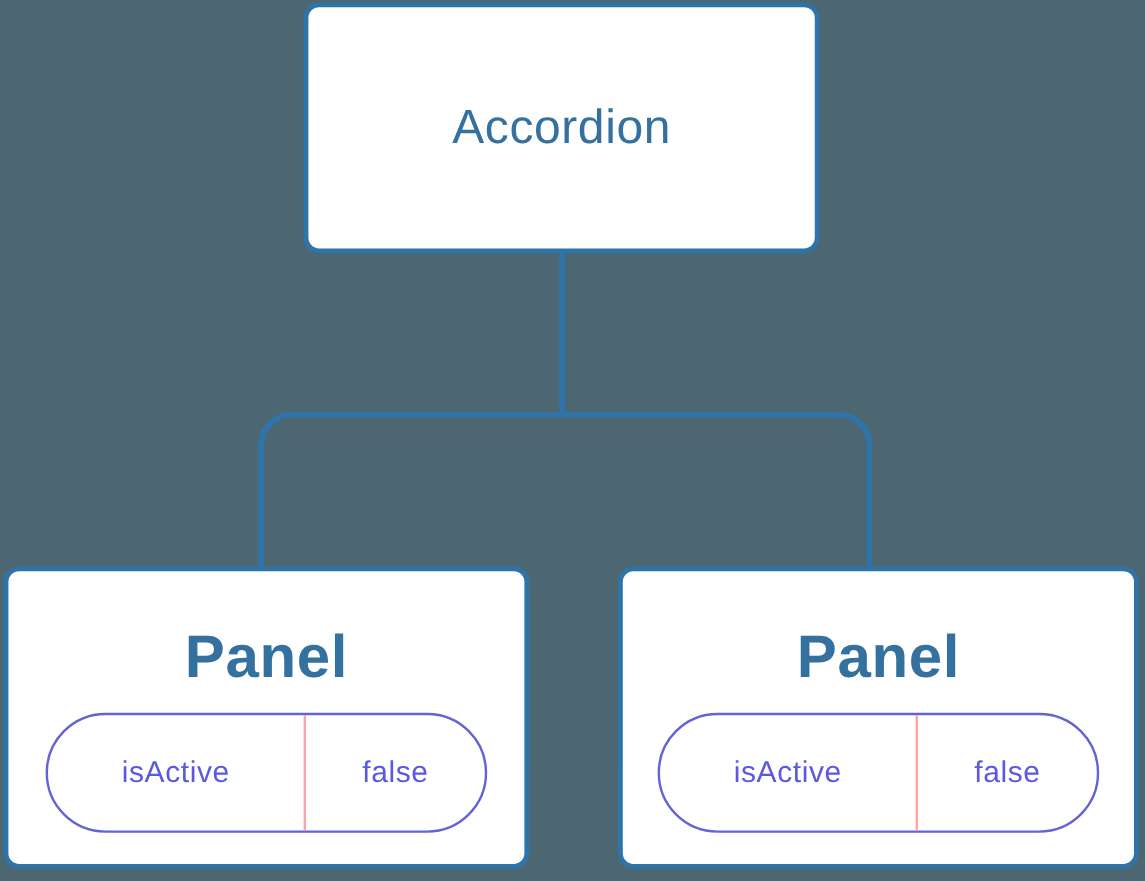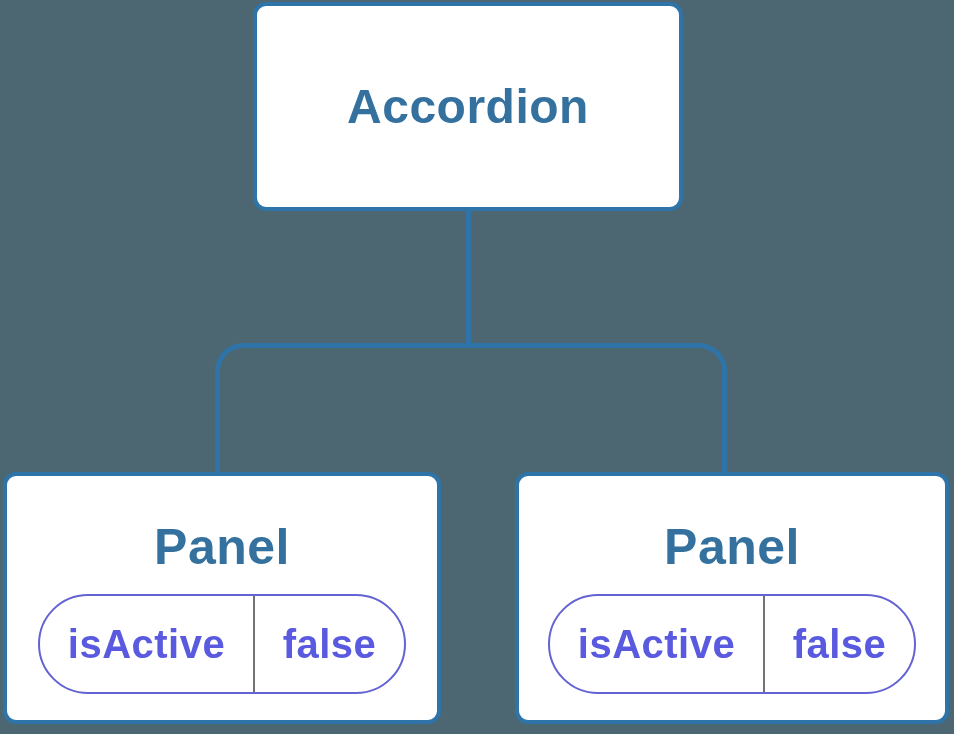--- a/index.html
+++ b/index.html
@@ -27,22 +27,22 @@
     left: 253px;
     top: 2px;
     width: 430px;
     height: 209px;
     display: flex;
     align-items: center;
     justify-content: center;
   }
   .node-label {
     color: #35719E;
-    font-size: 48px;
-    font-weight: 700;
+    font-size: 40px;
+    font-weight: 400;
     letter-spacing: 0.5px;
   }
   .panel-left  { left: 3px;   top: 472px; width: 438px; height: 252px; }
   .panel-right { left: 515px; top: 472px; width: 434px; height: 252px; }
   .panel-title {
     position: absolute;
     top: 42px;
     left: 0;
     right: 0;
     text-align: center;
@@ -86,26 +86,26 @@
     border-radius: 60px;
     display: flex;
     align-items: stretch;
     background: #FFFFFF;
   }
   .pill-key, .pill-value {
     display: flex;
     align-items: center;
     justify-content: center;
     color: #5A5AE0;
-    font-size: 40px;
-    font-weight: 700;
+    font-size: 25px;
+    font-weight: 400;
     letter-spacing: 0.5px;
   }
   .pill-key   { width: 213px; }
-  .pill-value { flex: 1; border-left: 2px solid #737373; }
+  .pill-value { flex: 1; border-left: 2px solid #fca5a5; }
 </style>
 </head>
 <body>
 
 <div class="stage">
 
   <div class="node node-root">
     <span class="node-label">Accordion</span>
   </div>
 

